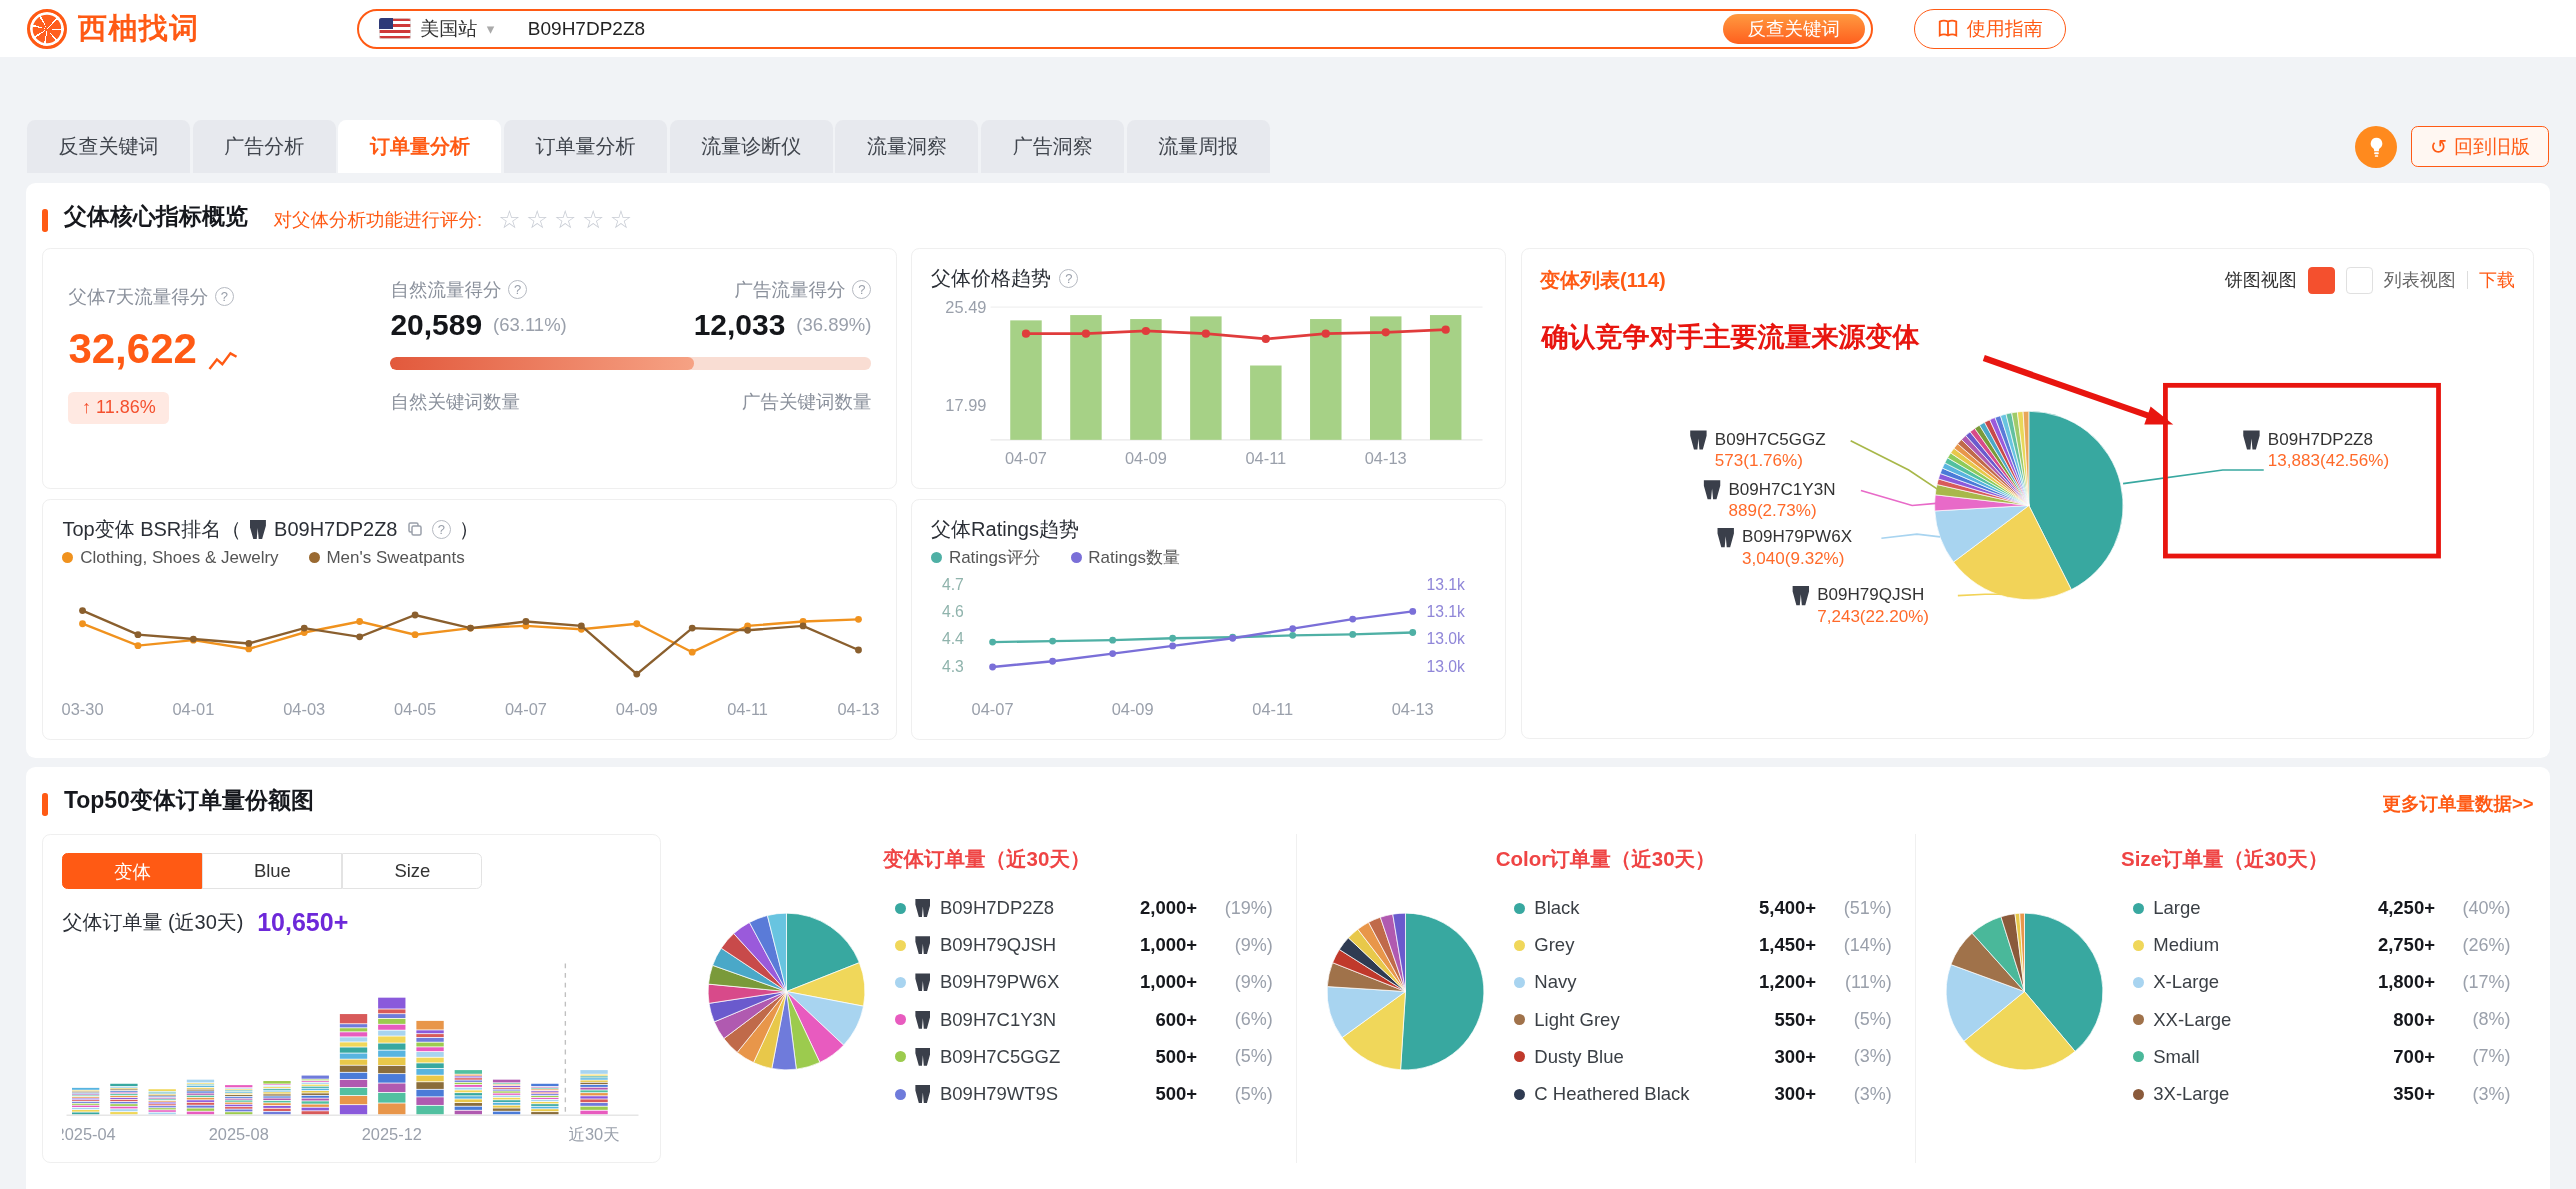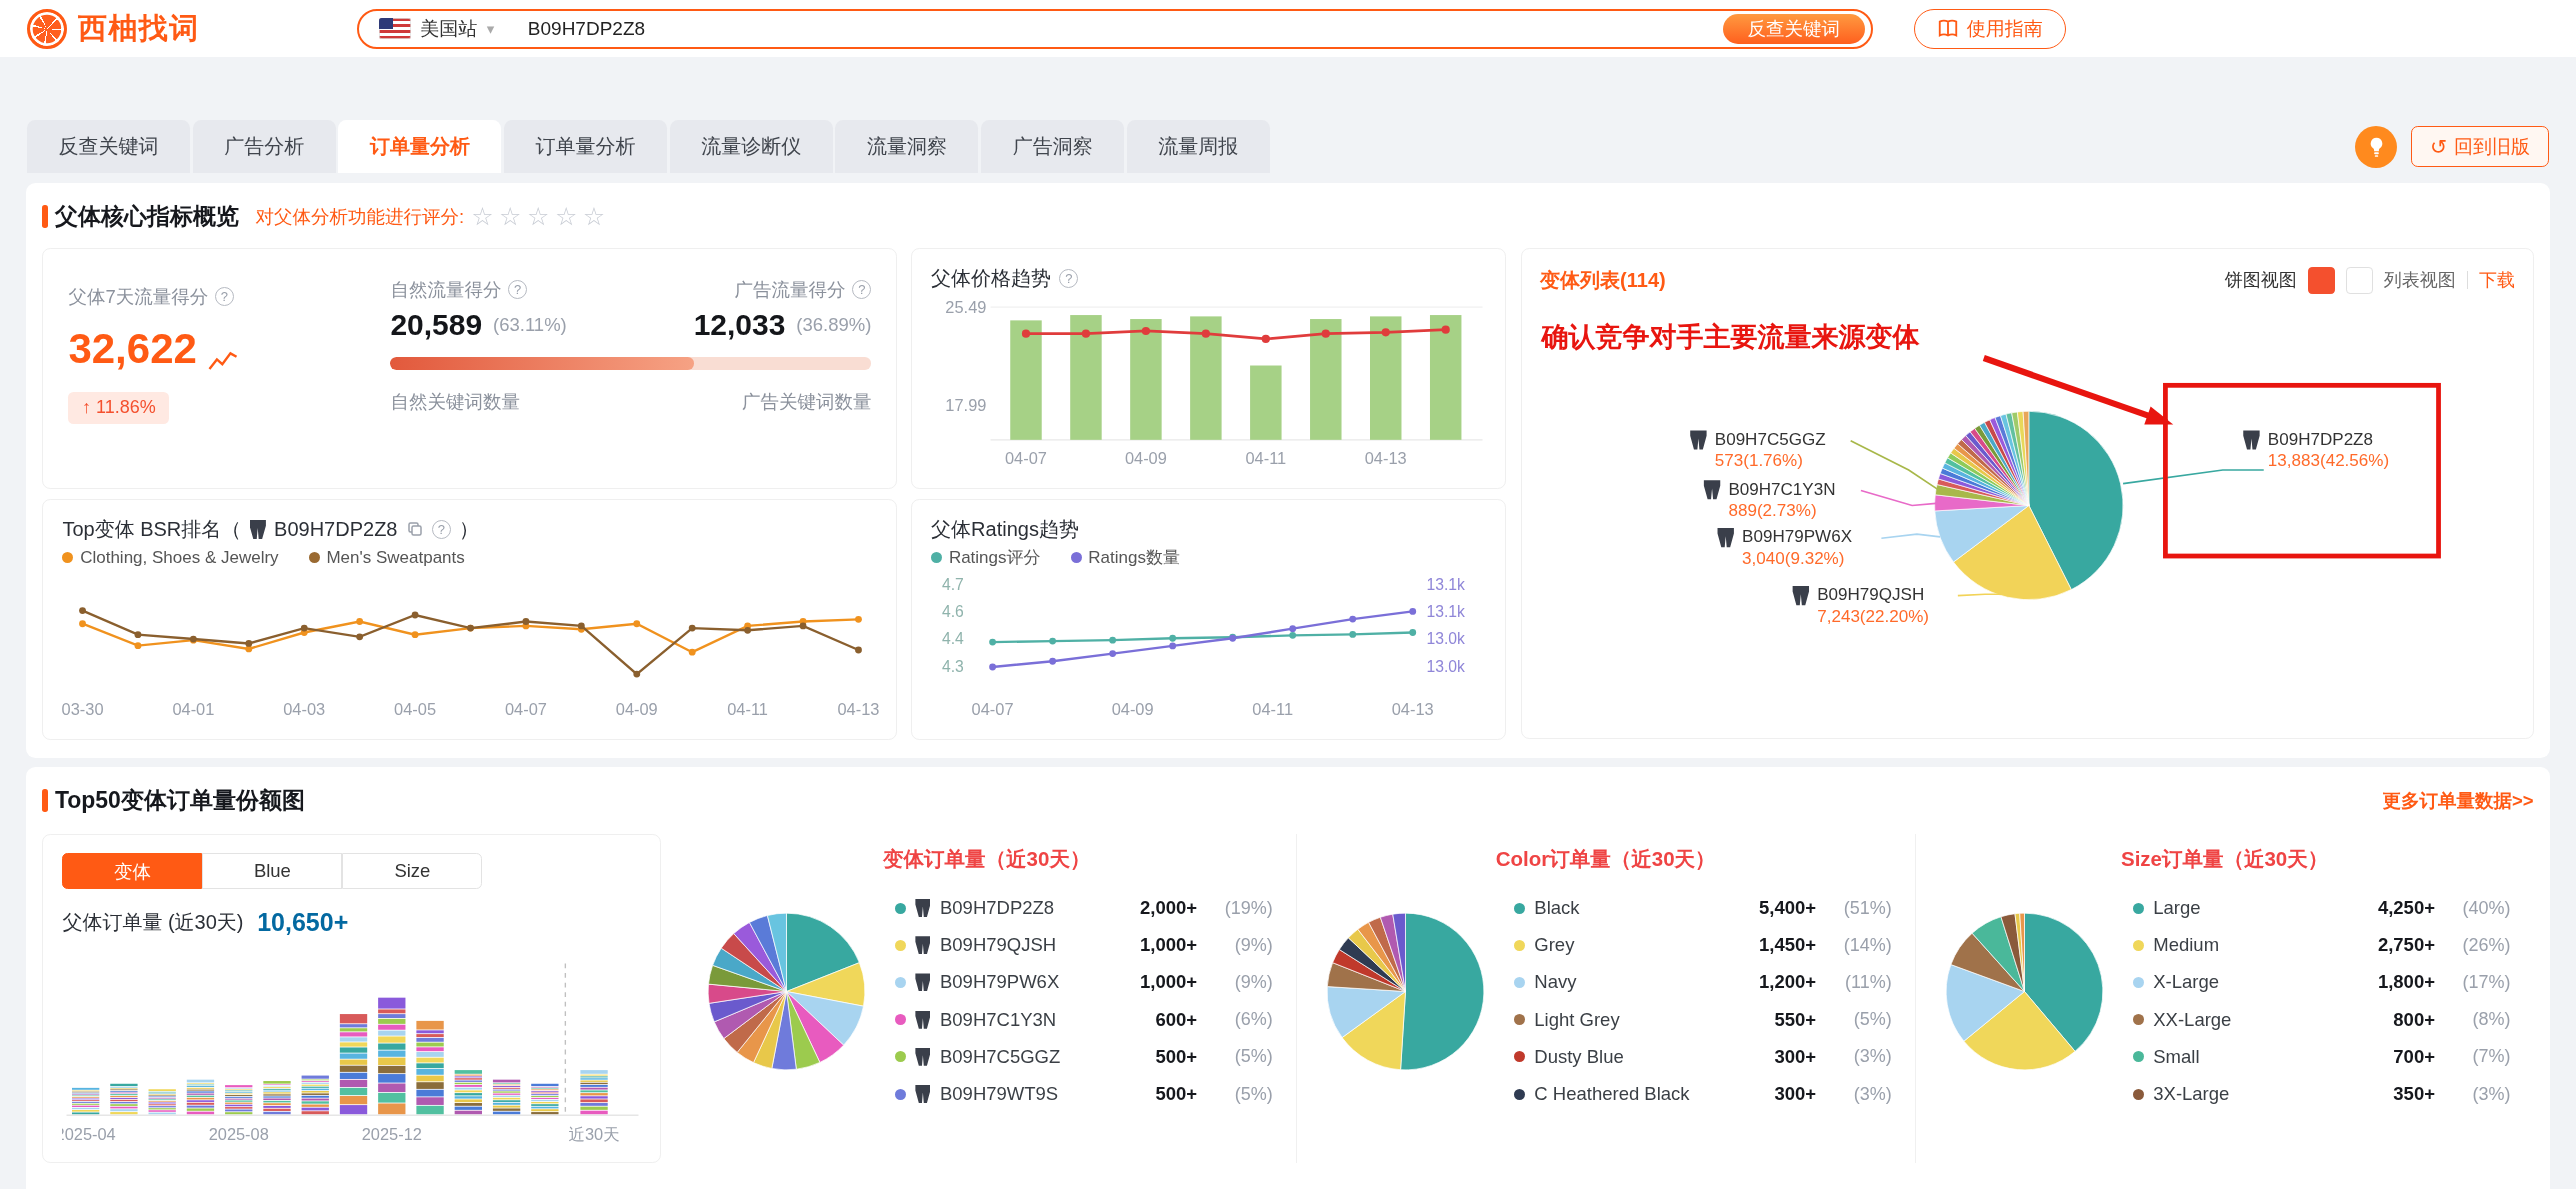--- a/index.html
+++ b/index.html
@@ -30,21 +30,21 @@
   .tab{height:53px;line-height:53px;padding:0 31.5px;background:#e7e9ee;border-radius:8.2px 8.2px 0 0;font-size:20px;color:#40454d;cursor:pointer;white-space:nowrap;}
   .tab + .tab{margin-left:2.7px;}
   .tab.active{background:#fff;color:#ff5a14;font-weight:bold;}
   .tab-right{display:flex;align-items:center;gap:13.7px;padding-bottom:5.5px;}
   .bulb{width:42px;height:42px;border-radius:50%;background:#ff8a1e;display:flex;align-items:center;justify-content:center;cursor:pointer;flex:none;}
   .old-btn{height:41px;padding:0 18px;border:1.4px solid #ff5a14;border-radius:6.8px;background:#fff7f2;color:#ff5a14;font-size:19px;display:flex;align-items:center;gap:6.8px;cursor:pointer;white-space:nowrap;}
   .old-btn .ic{font-size:20.5px;}
 
   
   .panel{margin:9.6px 26px 0;background:#fff;border-radius:9.6px;padding:18px 16.4px;box-sizing:border-box;}
-  .sec-head{display:flex;align-items:center;gap:7px;}
+  .sec-head{display:flex;align-items:flex-end;gap:16px;}
   .sec-bar{width:5.5px;height:23px;background:#ff5a14;border-radius:2.7px;flex:none;}
   .sec-head h2{font-size:23px;color:#16181d;margin:0;font-weight:bold;white-space:nowrap;}
   .rate-prompt{color:#ff5a14;font-size:18.5px;margin-left:9.6px;white-space:nowrap;}
   .stars{display:flex;gap:5.5px;}
   .star{color:#c8ccd4;font-size:25px;cursor:pointer;line-height:1;}
   .more-link{margin-left:auto;color:#ff5a14;font-size:18.5px;font-weight:bold;cursor:pointer;text-decoration:none;white-space:nowrap;}
 
   .panel-body{display:flex;gap:13.7px;margin-top:16.4px;}
   .col-left{display:flex;flex-direction:column;gap:9.6px;width:1465px;flex:none;}
   .crow{display:flex;gap:13.7px;}
@@ -99,21 +99,21 @@
   
   .orders-panel{height:452px;}
   .orders-body{display:flex;gap:16.4px;margin-top:18px;}
   .order-left{width:619px;height:329px;padding:18px 19px;flex:none;}
   .seg{display:flex;align-items:center;}
   .seg-btn{width:140px;height:36px;border:1.4px solid #e3e3e3;background:#fff;color:#333;font-size:18.5px;cursor:pointer;box-sizing:border-box;}
   .seg-btn:first-child{border-radius:5.5px 0 0 5.5px;}
   .seg-btn:last-child{border-radius:0 5.5px 5.5px 0;}
   .seg-btn.on{background:#ff5a14;border-color:#ff5a14;color:#fff;}
   .parent-row{margin-top:19px;font-size:20px;color:#2b2f36;display:flex;align-items:center;gap:13.7px;white-space:nowrap;}
-  .parent-row b{color:#0369a1;font-size:25px;}
+  .parent-row b{color:#6d28d9;font-size:25px;}
   .order-left svg{margin-top:5.5px;width:581px;height:205px;}
   .order-charts{flex:1;display:flex;}
   .order-col{flex:1;padding:4.1px 23px 0;min-width:0;}
   .order-col + .order-col{border-left:1.4px solid #f0f0f0;}
   .oc-title{text-align:center;font-size:20.5px;font-weight:bold;color:#ef4444;margin:6.8px 0 20.5px;white-space:nowrap;}
   .oc-flex{display:flex;align-items:flex-start;gap:23px;}
   .oc-pie{width:171px;height:171px;margin-top:12.3px;flex:none;}
   .oc-legend{flex:1;display:flex;flex-direction:column;gap:8.2px;min-width:0;}
   .lrow{display:flex;align-items:center;gap:9.6px;height:29px;}
   .ldot{width:11px;height:11px;border-radius:50%;flex:none;}

